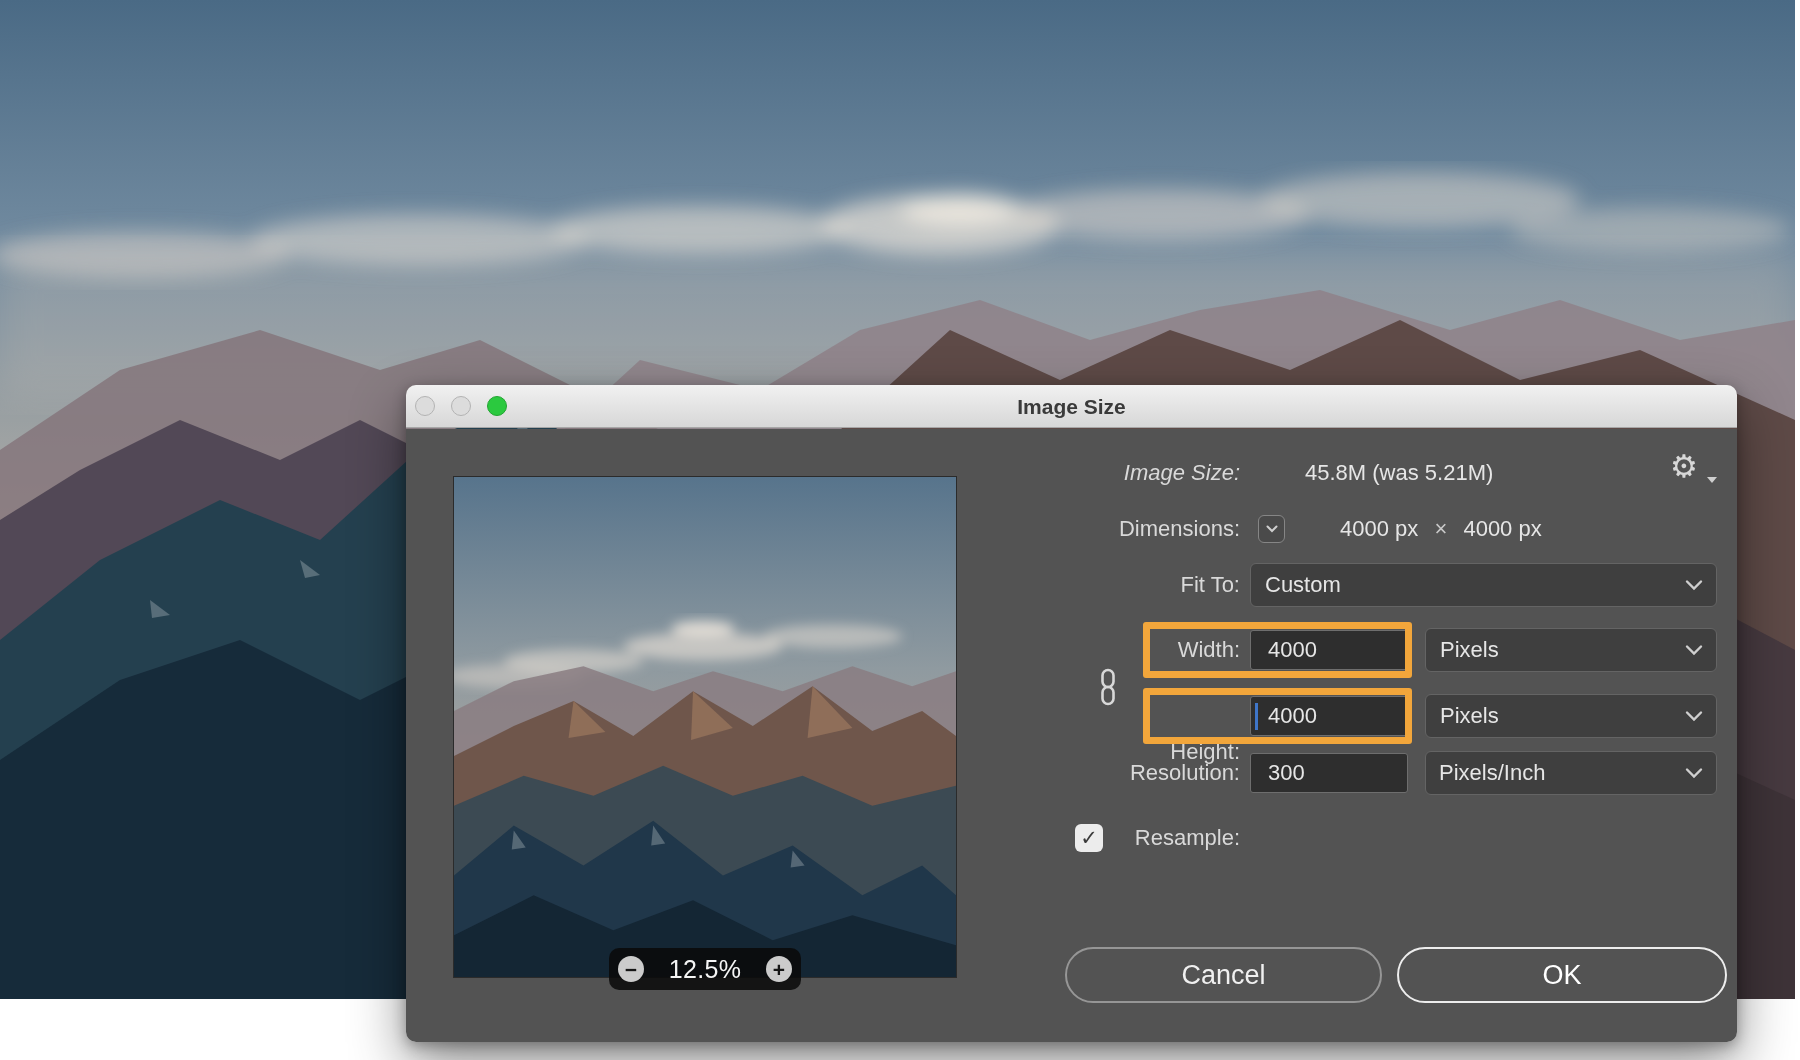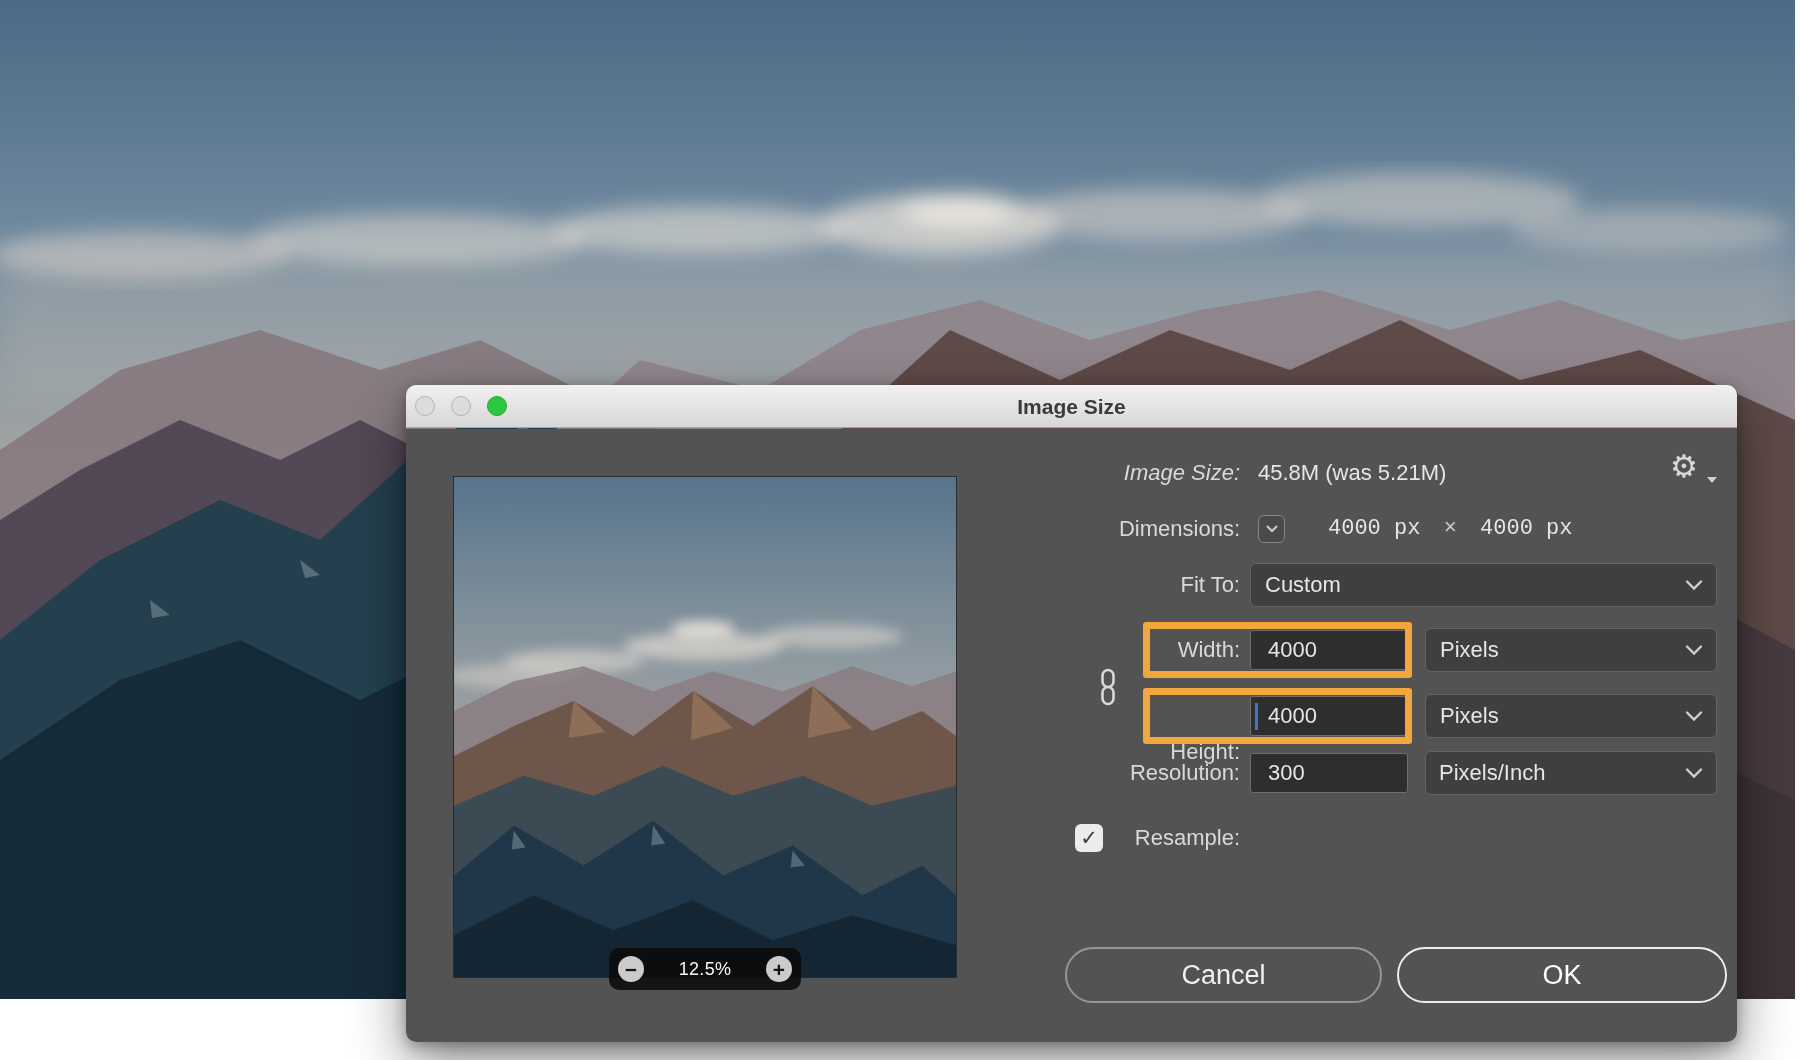--- a/index.html
+++ b/index.html
@@ -32,25 +32,25 @@
 
   
   .preview{position:absolute;left:47px;top:91px;width:504px;height:502px;
     border:1px solid #2b2b2b;overflow:hidden;background:#222;}
   .preview svg{display:block;width:100%;height:100%;}
   .zoombar{position:absolute;left:203px;top:563px;width:192px;height:42px;
     background:rgba(9,9,9,.85);border-radius:10px;display:flex;align-items:center;
     padding:0 9px;color:#f5f5f5;}
   .zoombtn{width:26px;height:26px;border-radius:50%;background:#cbcbcb;color:#161616;
     font-size:21px;font-weight:700;display:flex;align-items:center;justify-content:center;line-height:1;}
-  .zoomval{flex:1;text-align:center;font-size:18px;letter-spacing:.3px;}
+  .zoomval{flex:1;text-align:center;font-size:25px;letter-spacing:.3px;}
 
   
   .lbl{position:absolute;right:497px;text-align:right;font-size:22px;color:var(--label);white-space:nowrap;}
-  .val{position:absolute;font-size:22px;color:var(--text);white-space:nowrap;}
+  .val{position:absolute;font-size:22px;color:var(--text);white-space:nowrap;margin-left:47px;}
   .select{position:absolute;background:var(--field-bg);border:1px solid var(--field-border);
     border-radius:6px;color:var(--text);font-size:22px;display:flex;align-items:center;
     padding:0 38px 0 14px;}
   .select .chev{position:absolute;right:13px;top:50%;transform:translateY(-50%);}
   .tfield{position:absolute;background:var(--input-bg);border:1px solid #6e6e6e;border-radius:3px;
     color:var(--text);font-size:22px;padding:0 17px;font-family:inherit;outline:none;width:158px;height:40px;}
 
   .row-label-44{height:44px;line-height:44px;}
   .row-label-28{height:28px;line-height:28px;}
 
@@ -187,21 +187,21 @@
     <div class="val row-label-28" style="left:852px;top:74px;">45.8M (was 5.21M)</div>
     <div class="gear">⚙</div>
     <div class="gear-caret"></div>
 
     <div class="lbl row-label-28" style="top:130px;">Dimensions:</div>
     <div class="dim-btn">
       <svg width="12" height="8" viewBox="0 0 12 8">
         <path d="M1.5 1.5 L6 6 L10.5 1.5" stroke="#cfcfcf" stroke-width="2" fill="none" stroke-linecap="round"></path>
       </svg>
     </div>
-    <div class="val row-label-28" style="left:922px;top:130px;font-family:Liberation Mono, monospace;">
+    <div class="val row-label-28" style="left:887px;top:130px;">
       <span>4000 px</span>
       <span style="margin:0 10px;color:#c9c9c9;">×</span>
       <span>4000 px</span>
     </div>
 
     <div class="lbl row-label-44" style="top:178px;">Fit To:</div>
     <div class="select" style="left:844px;top:178px;width:467px;height:44px;">
       <span>Custom</span>
       <svg class="chev" width="18" height="11" viewBox="0 0 18 11">
         <path d="M2 2 L9 9 L16 2" stroke="#cfcfcf" stroke-width="2.4" fill="none" stroke-linecap="round"></path>

